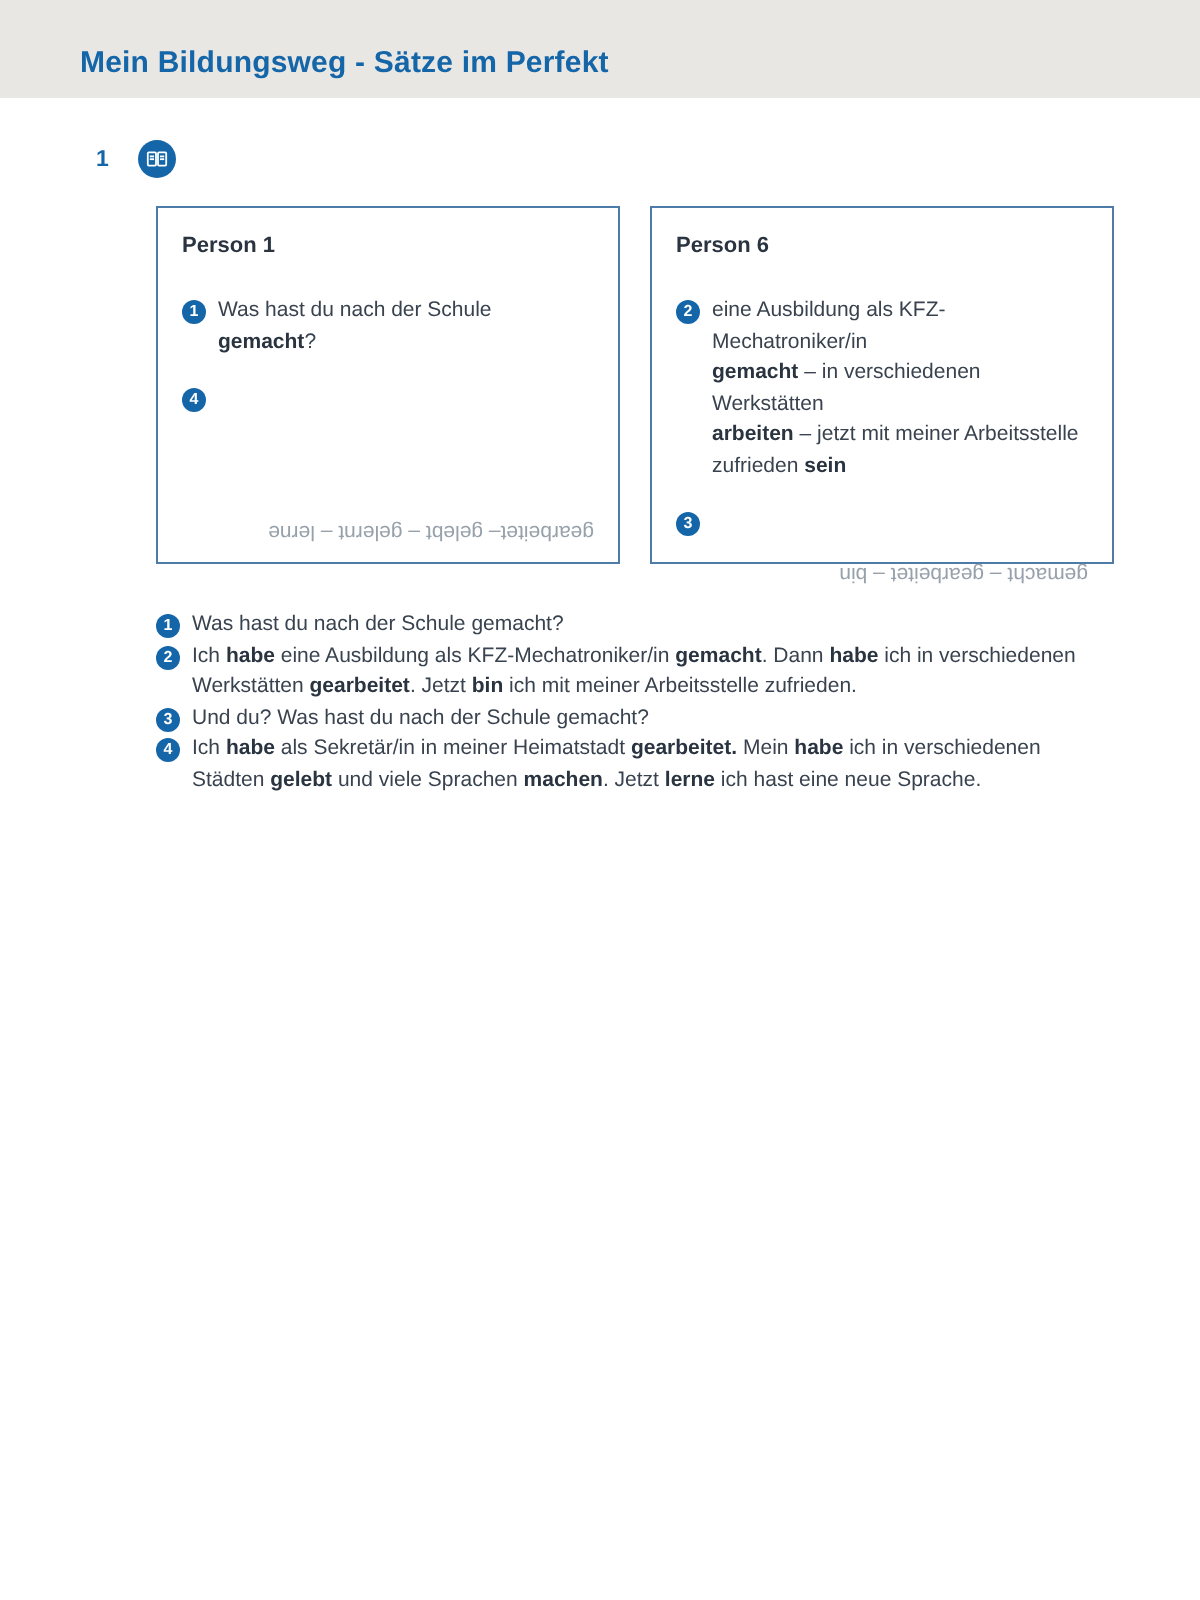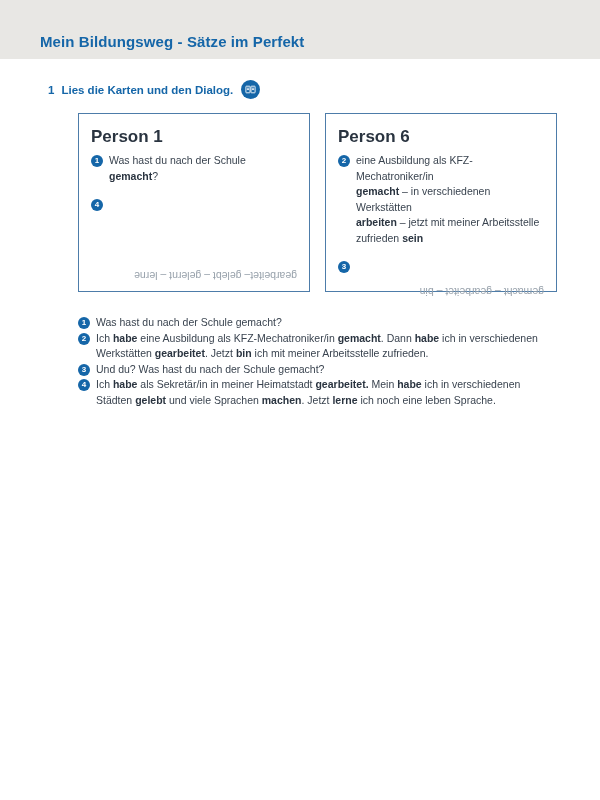--- a/index.html
+++ b/index.html
@@ -1,39 +1,39 @@
 <!DOCTYPE html>
 <html><head>
 <meta charset="utf-8">
 <style>
   html,body { margin:0; padding:0; background:#fff; }
   .page {
     position:relative; width:600px; height:800px; background:#ffffff;
     font-family:"Liberation Sans", sans-serif; color:#39434f; overflow:hidden;
   }
   .topbar {
-    height:59px; background:#e8e7e4; display:flex; align-items:flex-end;
+    height:49px; background:#e8e7e4; display:flex; align-items:flex-end;
   }
   .topbar h1 {
     margin:0 0 9px 40px; font-size:15px; font-weight:bold; color:#1566a8;
     letter-spacing:0.1px;
   }
   .ex-heading {
     margin:21px 0 0 48px; display:flex; align-items:center;
     color:#1566a8; font-weight:bold; font-size:11.5px;
   }
   .ex-num { margin-right:7px; }
   .book-badge { width:19px; height:19px; margin-left:8px; flex:0 0 auto; }
   .cards { display:flex; gap:15px; margin:14px 0 0 78px; }
   .card {
     width:232px; height:179px; box-sizing:border-box;
     border:1.5px solid #4d7ca9; background:#fff;
     padding:13px 12px 8px 12px; display:flex; flex-direction:column;
   }
-  .card h2 { margin:0 0 6px 0; font-size:17px; font-weight:bold; color:#2a3440; }
+  .card h2 { margin:0 0 19px 0; font-size:11px; font-weight:bold; color:#2a3440; }
   .item { display:flex; gap:6px; margin-bottom:13px; font-size:10.5px; line-height:15.5px; }
   .circle {
     flex:0 0 auto; width:12px; height:12px; border-radius:50%;
     background:#1566a8; color:#fff; font-size:8px; font-weight:bold;
     display:flex; align-items:center; justify-content:center; margin-top:2px;
   }
   .rich { white-space:pre-wrap; }
   .bold { font-weight:bold; color:#2a3440; }
   .answer {
     margin-top:auto; margin-bottom:1px; transform:rotate(180deg);
@@ -46,21 +46,20 @@
 <body>
 
 <div class="page">
 
   <header class="topbar">
     <h1>Mein Bildungsweg - Sätze im Perfekt</h1>
   </header>
 
   <div class="ex-heading">
     <span class="ex-num">1</span>
-    <span>Lies die Karten und den Dialog.</span>
     <span class="book-badge">
       <svg viewBox="0 0 19 19" width="19" height="19" aria-hidden="true">
         <circle cx="9.5" cy="9.5" r="9.5" fill="#1566a8"></circle>
         <g stroke="#ffffff" stroke-width="0.9" fill="none">
           <rect x="4.9" y="6.2" width="4.1" height="6.6" rx="0.5"></rect>
           <rect x="10" y="6.2" width="4.1" height="6.6" rx="0.5"></rect>
           <line x1="5.9" y1="8.2" x2="8" y2="8.2"></line>
           <line x1="5.9" y1="9.6" x2="8" y2="9.6"></line>
           <line x1="11" y1="8.2" x2="13.1" y2="8.2"></line>
           <line x1="11" y1="9.6" x2="13.1" y2="9.6"></line>
@@ -110,17 +109,17 @@
       <span class="rich"><span>Ich </span><span class="bold">habe</span><span> eine Ausbildung als KFZ-Mechatroniker/in </span><span class="bold">gemacht</span><span>. Dann </span><span class="bold">habe</span><span> ich in verschiedenen
 Werkstätten </span><span class="bold">gearbeitet</span><span>. Jetzt </span><span class="bold">bin</span><span> ich mit meiner Arbeitsstelle zufrieden.</span></span>
     </div>
     <div class="item">
       <span class="circle">3</span>
       <span class="rich"><span>Und du? Was hast du nach der Schule gemacht?</span></span>
     </div>
     <div class="item">
       <span class="circle">4</span>
       <span class="rich"><span>Ich </span><span class="bold">habe</span><span> als Sekretär/in in meiner Heimatstadt </span><span class="bold">gearbeitet.</span><span> Mein </span><span class="bold">habe</span><span> ich in verschiedenen
-Städten </span><span class="bold">gelebt</span><span> und viele Sprachen </span><span class="bold">machen</span><span>. Jetzt </span><span class="bold">lerne</span><span> ich noch eine leben Sprache.</span></span>
+Städten </span><span class="bold">gelebt</span><span> und viele Sprachen </span><span class="bold">machen</span><span>. Jetzt </span><span class="bold">lerne</span><span> ich hast eine neue Sprache.</span></span>
     </div>
   </div>
 
 </div>
 
 </body></html>

